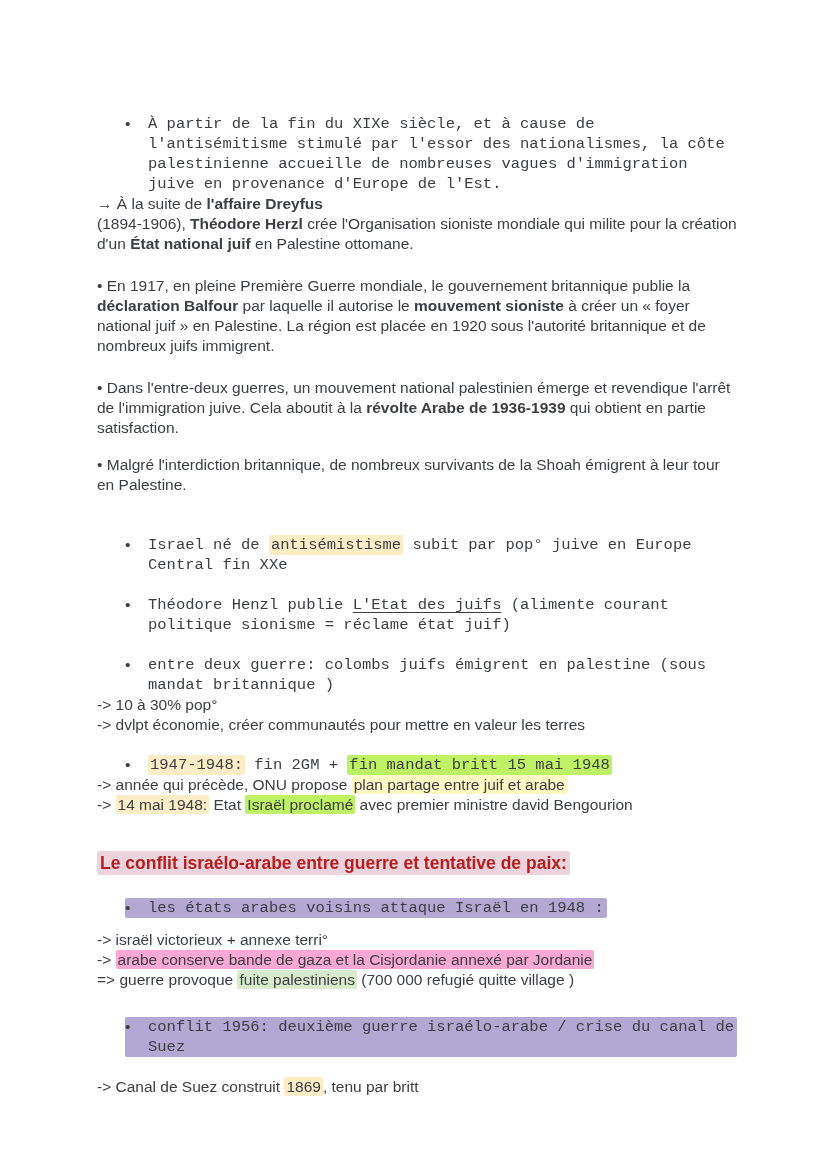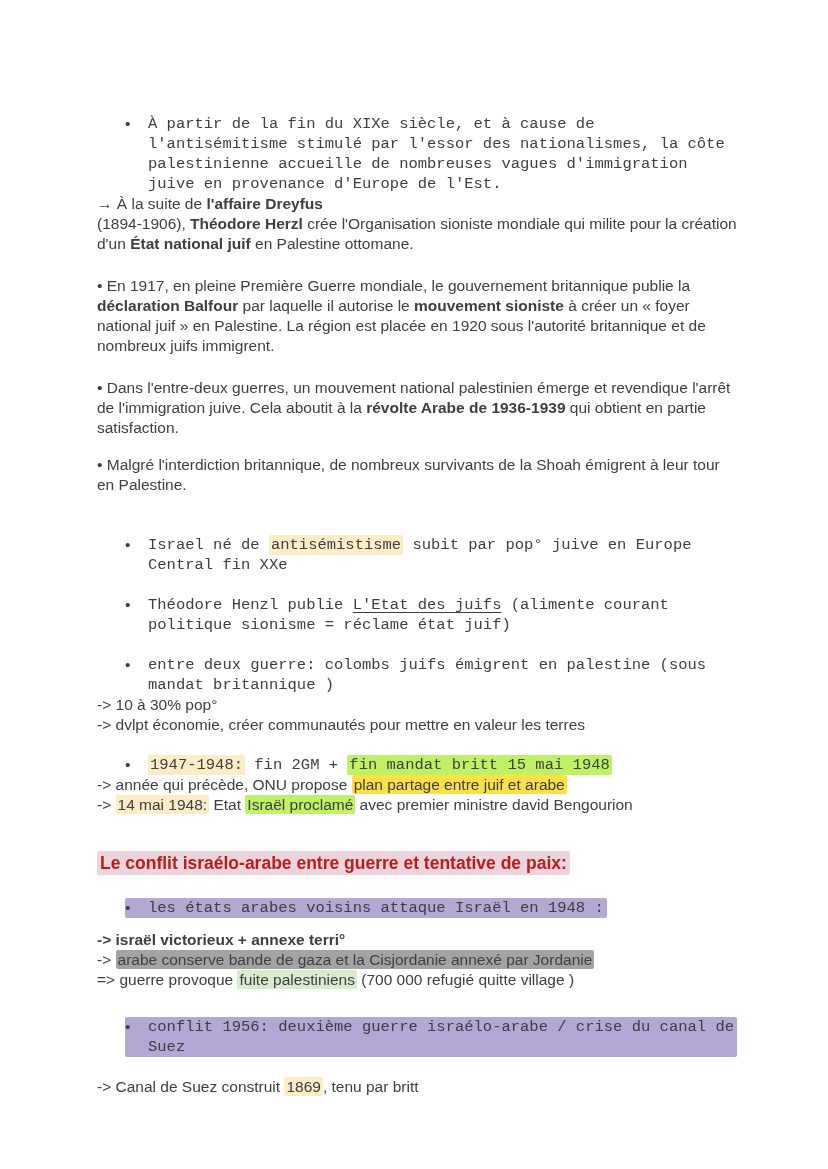--- a/index.html
+++ b/index.html
@@ -16,45 +16,45 @@
   .content{
     position:absolute;
     left:97px;top:114px;
     width:640px;
   }
   p{margin:0;}
   .b{font-weight:700;}
   .u{text-decoration:underline;text-underline-offset:3px;}
   .hl{padding:1px 2px;border-radius:2px;}
   .hl-cream  {background:#fcedc6;}
-  .hl-amber  {background:#fde047;}
+  .hl-amber  {background:#fef9c3;}
   .hl-orange {background:#bef264;}
   .hl-pink   {background:#ecd4dd;}
   .hl-purple {background:#b3a7d3;}
-  .hl-salmon {background:#a3a3a3;}
+  .hl-salmon {background:#f9a8d4;}
   .hl-green  {background:#d8eccd;}
   .li{display:flex;padding-left:28px;}
   .li .dot{width:23px;flex:0 0 23px;}
   .li .dot.hl-purple{border-radius:2px 0 0 2px;}
   .li .txt{flex:1 1 auto;font-family:Liberation Mono, monospace;}
   .li .txt.hl-purple{flex:0 1 auto;border-radius:0 2px 2px 0;padding-right:3px;}
   .gap19{margin-top:22px;}
   .gap17{margin-top:17px;}
   .gap20{margin-top:20px;}
   .gap40{margin-top:40px;}
   .heading{
     margin-top:36px;
     font-size:17.5px;
     font-weight:700;
     line-height:24px;
     color:#b91c1c;
   }
   .heading .hl{padding:2px 3px;}
   .gap-after-heading{margin-top:23px;}
-  .gap12{margin-top:12px;font-weight:bold;}
+  .gap12{margin-top:12px;}
   .gap27{margin-top:27px;}
 </style>
 </head>
 <body>
 
 <div class="page">
   <div class="content">
 
     <div class="li">
       <span class="dot">•</span>

